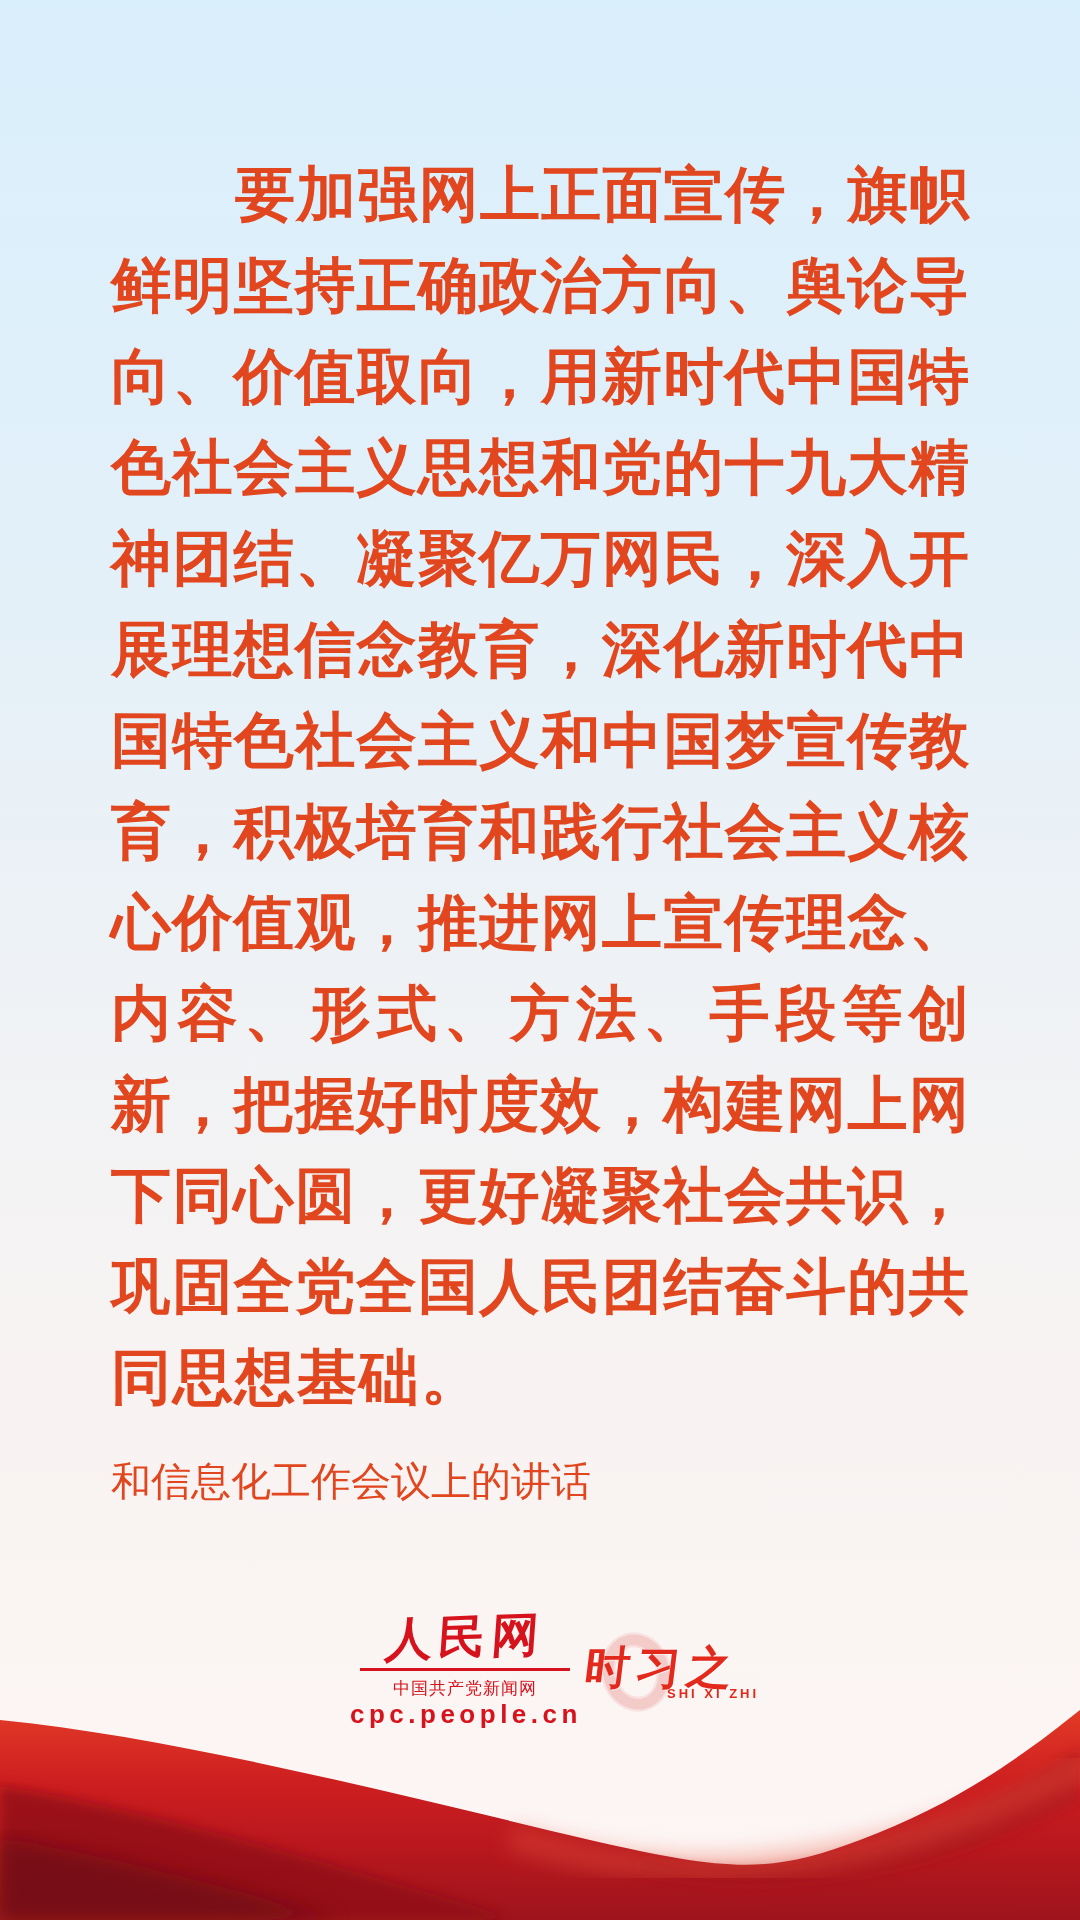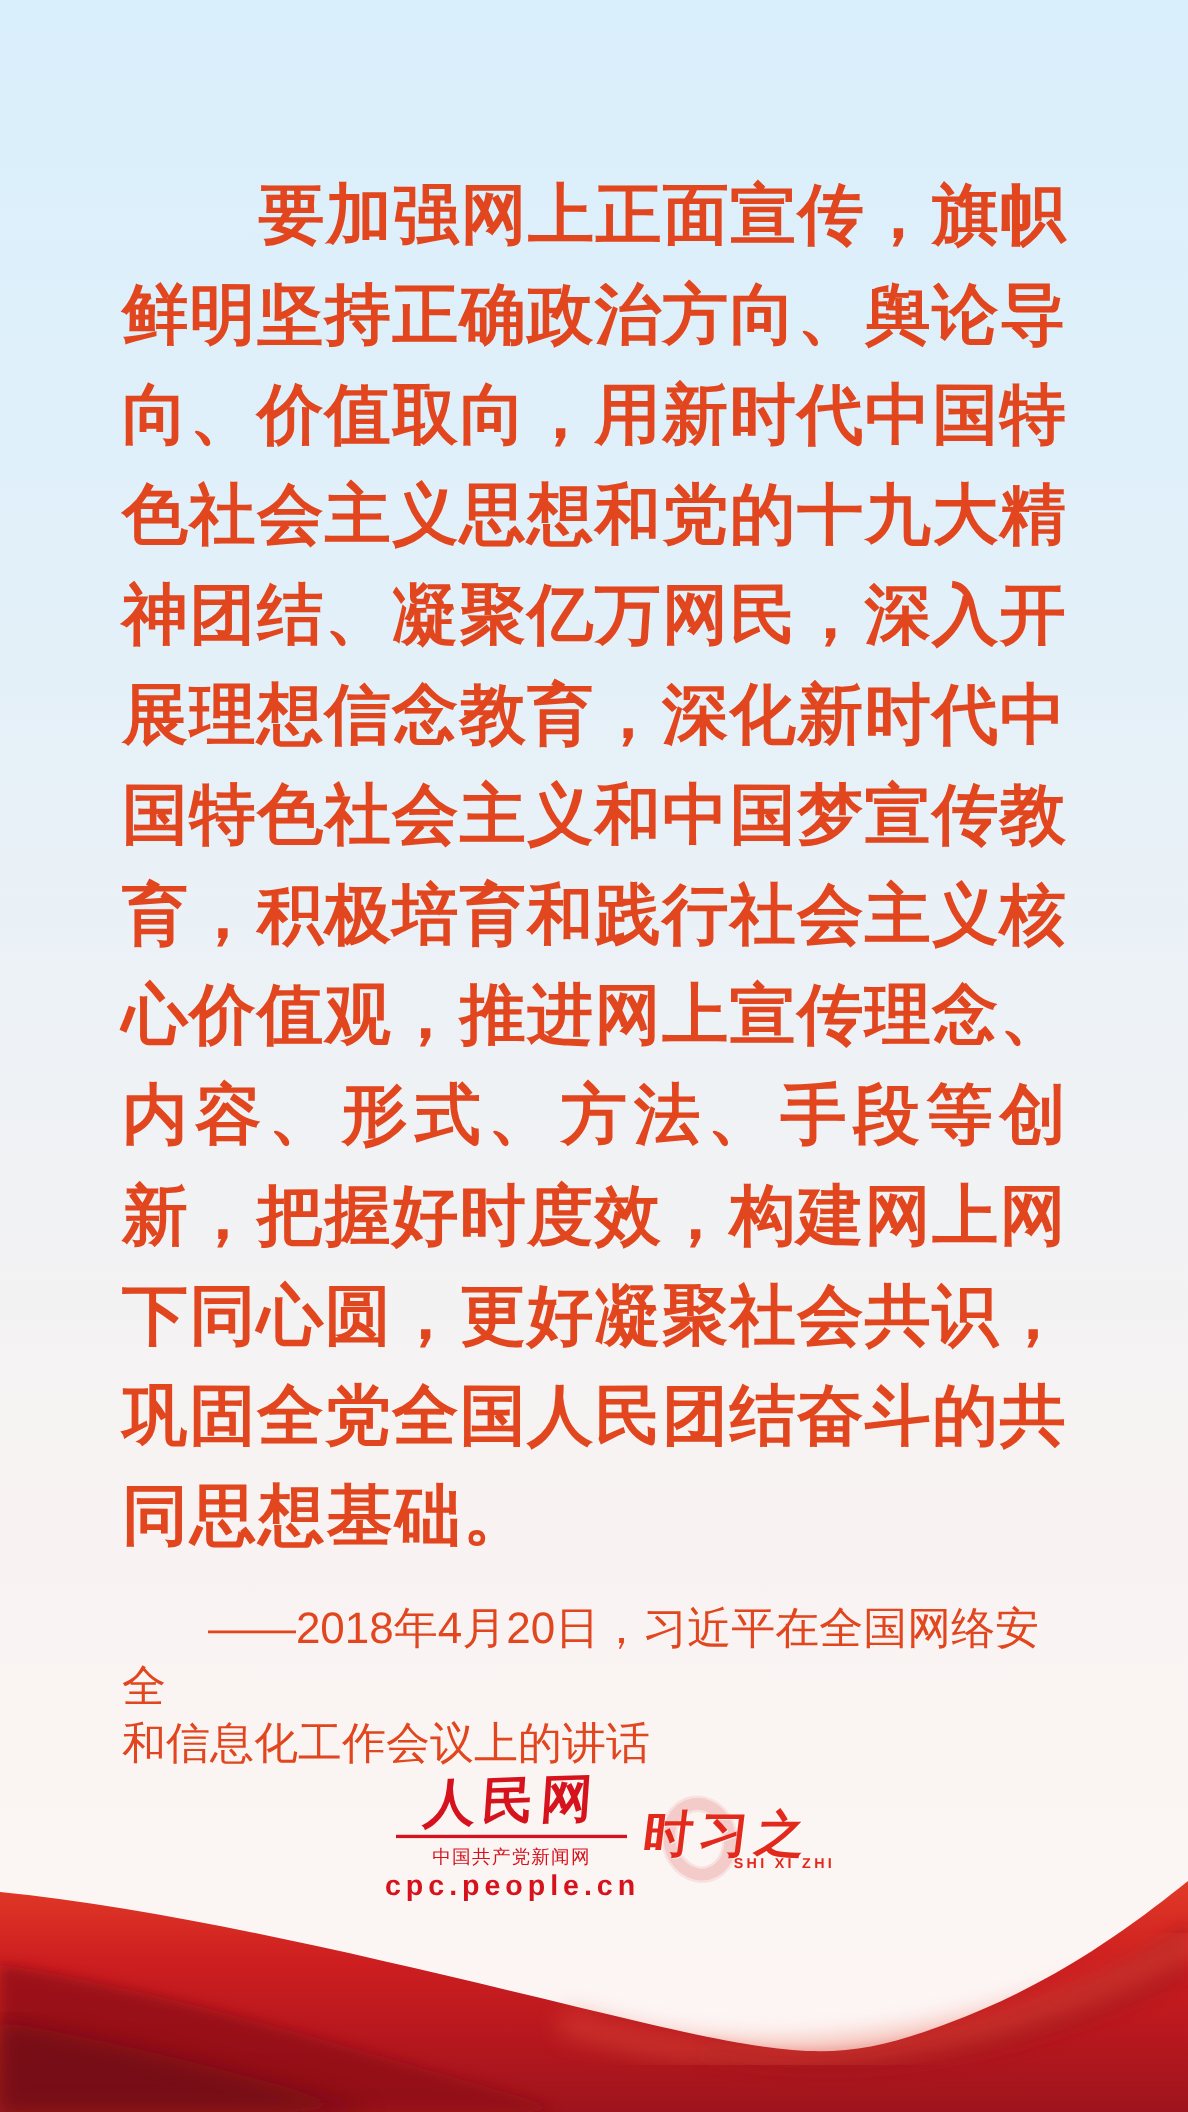--- a/index.html
+++ b/index.html
@@ -315,21 +315,20 @@
         <span>同</span>
         <span>思</span>
         <span>想</span>
         <span>基</span>
         <span>础</span>
         <span>。</span>
       </div>
     </div>
 
   <div class="attribution">
-    <div class="attr-line attr-indent">——2018年4月20日，习近平在全国网络安全</div>
     <div class="attr-line">和信息化工作会议上的讲话</div>
   </div>
 
   <div class="logos">
     <div class="pd-logo">
       <div class="pd-script">人民网</div>
       <div class="pd-rule"></div>
       <div class="pd-site">中国共产党新闻网</div>
       <div class="pd-url">cpc.people.cn</div>
     </div>

